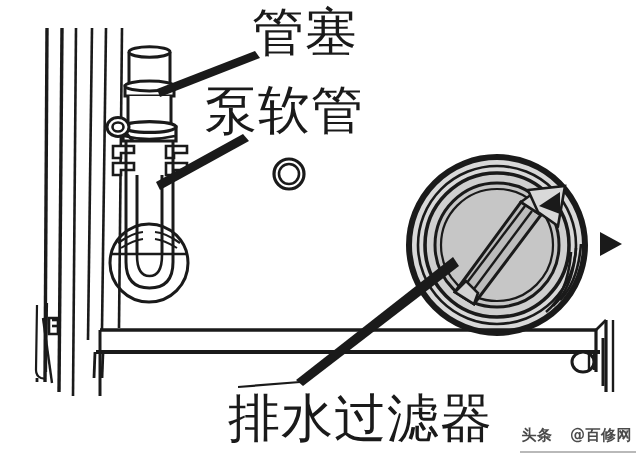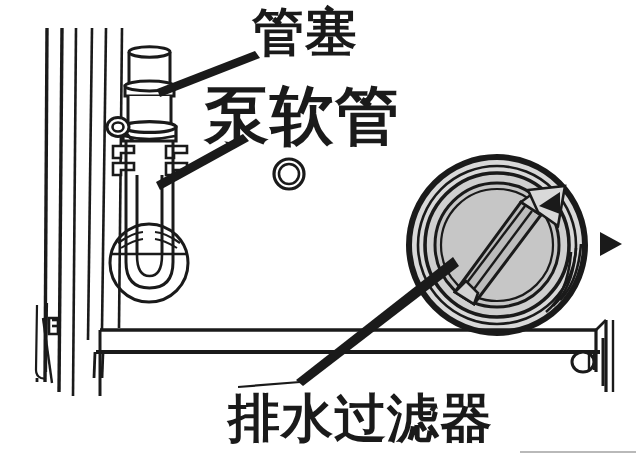--- a/index.html
+++ b/index.html
@@ -7,28 +7,28 @@
     width:640px;height:456px;
     font-family:"DejaVu Sans","Liberation Sans",sans-serif;
     overflow:hidden;position:relative;
   }
   #stage{position:absolute;left:0;top:0;width:640px;height:456px;background:#fff;}
   svg#art{position:absolute;left:0;top:0;width:640px;height:456px;display:block;}
 
   .lbl{
     position:absolute;
     font-family:"DejaVu Sans","Liberation Sans",sans-serif;
-    font-weight:700;
+    font-weight:400;
     color:#1a1a1a;
     white-space:nowrap;
     letter-spacing:1px;
     line-height:1;
   }
   #label-pipe-plug{left:252px;top:6px;font-size:52px;}
-  #label-pump-hose{left:205px;top:84px;font-size:64px;}
+  #label-pump-hose{left:205px;top:84px;font-size:52px;}
   #label-drain-filter{left:228px;top:392px;font-size:52px;}
 
   #watermark{
     position:absolute;right:8px;top:426px;
     font-size:15px;font-weight:700;color:#4a4a4a;
     letter-spacing:0.5px;white-space:nowrap;
     font-family:"DejaVu Sans","Liberation Sans",sans-serif;
   }
   #watermark .wm-sep{display:inline-block;width:6px;}
 </style>
@@ -206,14 +206,19 @@
 
     </g>
   </svg>
 
   <div class="lbl" id="label-pipe-plug">管塞</div>
 
   <div class="lbl" id="label-pump-hose">泵软管</div>
 
   <div class="lbl" id="label-drain-filter">排水过滤器</div>
 
+  <div id="watermark">
+    <span>头条</span>
+    <span class="wm-sep"></span>
+    <span>@百修网</span>
+  </div>
 
 </div>
 
 </body></html>

